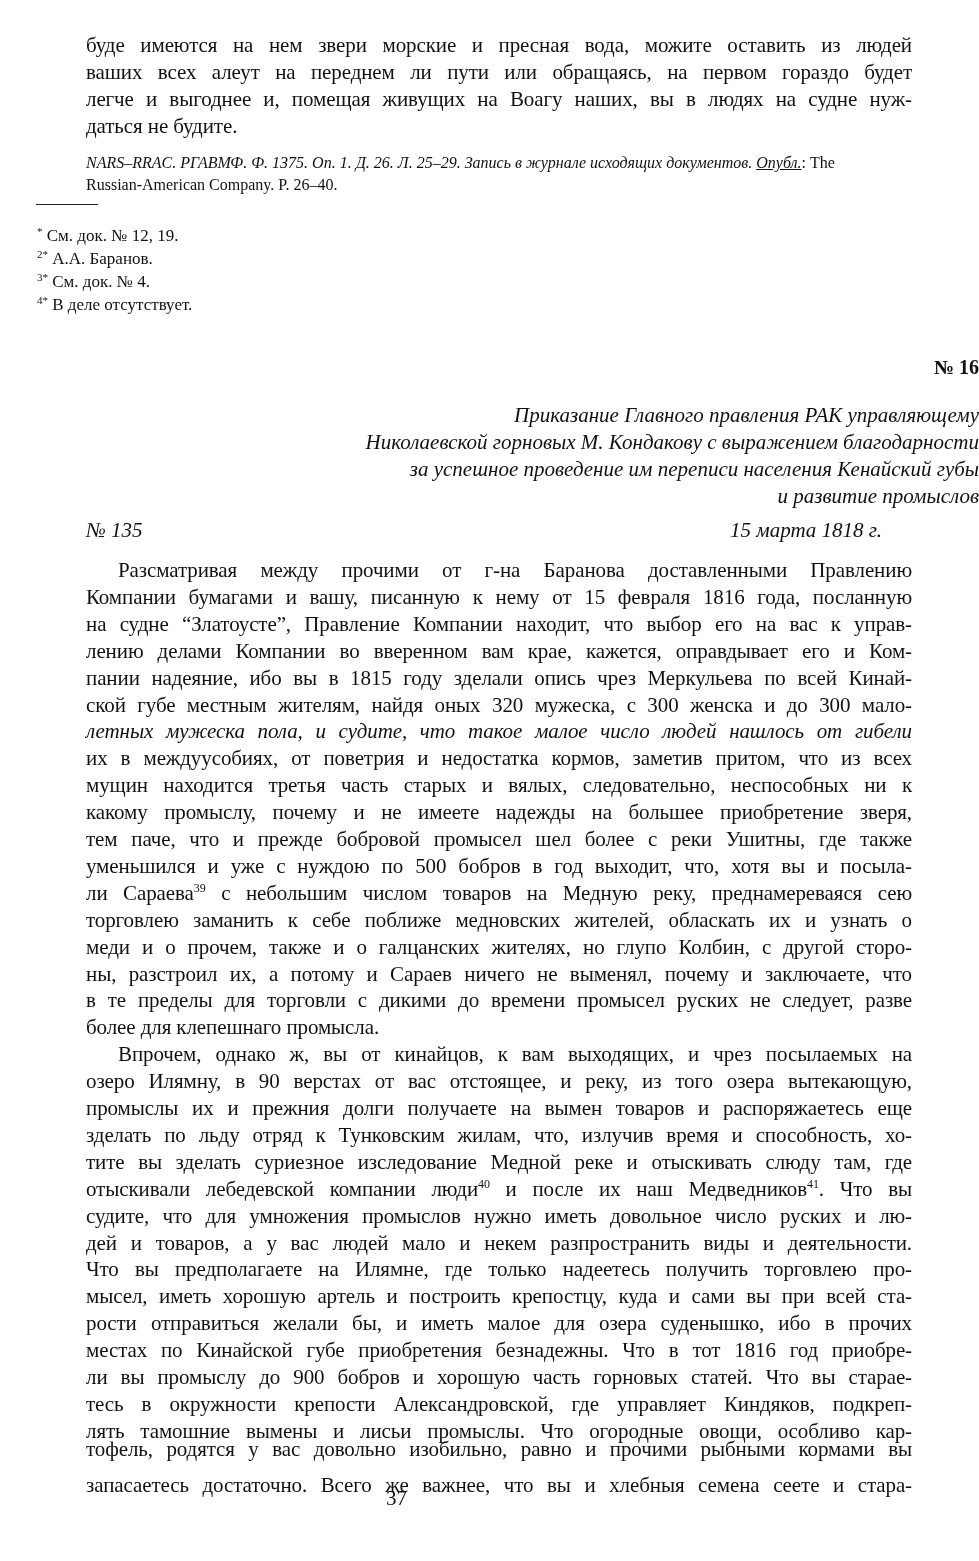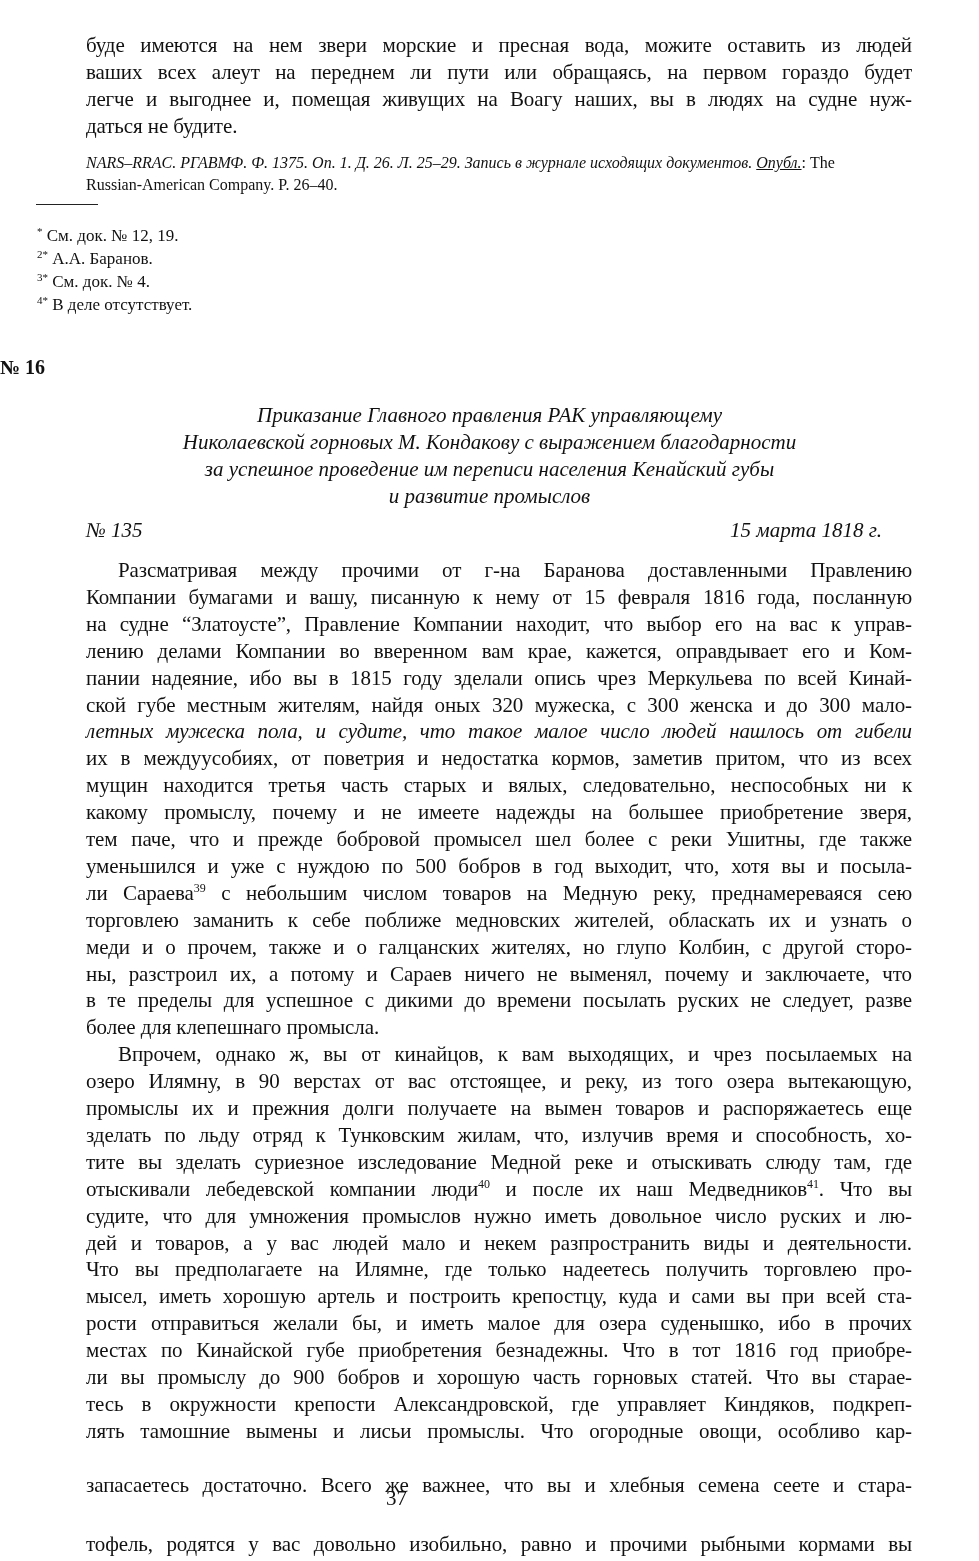--- a/index.html
+++ b/index.html
@@ -18,25 +18,25 @@
   .src {
     position: absolute; left: 86px; width: 826px; font-size: 16px; line-height: 22px;
     white-space: nowrap;
   }
   .src .it { font-style: italic; }
   .src .ul { text-decoration: underline; font-style: italic; }
   .rule { position: absolute; left: 36px; top: 204px; width: 62px; height: 1px; background: #222; }
   .fn { position: absolute; left: 37px; font-size: 17px; line-height: 22px; white-space: nowrap; }
   .fn sup { font-size: 11px; vertical-align: 6px; }
   .docnum {
-    position: absolute; top: 356px; left: 0; width: 979px; text-align: left;
+    position: absolute; top: 356px; left: 0; width: 979px; text-align: right;
     font-weight: bold; font-size: 20px;
   }
   .title {
-    position: absolute; left: 0; width: 979px; text-align: center; font-style: italic;
+    position: absolute; left: 0; width: 979px; text-align: right; font-style: italic;
     font-size: 21px; line-height: 27px; white-space: nowrap;
   }
   .meta-left { position: absolute; left: 86px; top: 518px; font-style: italic; font-size: 21px; }
   .meta-right { position: absolute; right: 97px; top: 518px; font-style: italic; font-size: 21px; }
   sup.ref { font-size: 12px; vertical-align: 8px; line-height: 0; }
   .pagenum { position: absolute; top: 1486px; left: 0; width: 793px; text-align: center; font-size: 21px; }
 </style>
 </head>
 <body>
 
@@ -80,34 +80,34 @@
     <div class="line" style="top: 718.4px; font-style: italic;">летных мужеска пола, и судите, что такое малое число людей нашлось от гибели</div>
     <div class="line" style="top: 745.3px;">их в междуусобиях, от поветрия и недостатка кормов, заметив притом, что из всех</div>
     <div class="line" style="top: 772.2px;">мущин находится третья часть старых и вялых, следовательно, неспособных ни к</div>
     <div class="line" style="top: 799.1px;">какому промыслу, почему и не имеете надежды на большее приобретение зверя,</div>
     <div class="line" style="top: 826px;">тем паче, что и прежде бобровой промысел шел более с реки Ушитны, где также</div>
     <div class="line" style="top: 852.9px;">уменьшился и уже с нуждою по 500 бобров в год выходит, что, хотя вы и посыла-</div>
     <div class="line" style="top: 879.8px;"><span>ли Сараева</span><sup class="ref">39</sup><span> с небольшим числом товаров на Медную реку, преднамереваяся сею</span></div>
     <div class="line" style="top: 906.7px;">торговлею заманить к себе поближе медновских жителей, обласкать их и узнать о</div>
     <div class="line" style="top: 933.6px;">меди и о прочем, также и о галцанских жителях, но глупо Колбин, с другой сторо-</div>
     <div class="line" style="top: 960.5px;">ны, разстроил их, а потому и Сараев ничего не выменял, почему и заключаете, что</div>
-    <div class="line" style="top: 987.4px;">в те пределы для успешное с дикими до времени посылать руских не следует, разве</div>
+    <div class="line" style="top: 987.4px;">в те пределы для торговли с дикими до времени промысел руских не следует, разве</div>
     <div class="line last" style="top: 1014.3px;">более для клепешнаго промысла.</div>
     <div class="line" style="top: 1041.2px; left: 118px; width: 794px;">Впрочем, однако ж, вы от кинайцов, к вам выходящих, и чрез посылаемых на</div>
     <div class="line" style="top: 1068.1px;">озеро Илямну, в 90 верстах от вас отстоящее, и реку, из того озера вытекающую,</div>
     <div class="line" style="top: 1095px;">промыслы их и прежния долги получаете на вымен товаров и распоряжаетесь еще</div>
     <div class="line" style="top: 1121.9px;">зделать по льду отряд к Тунковским жилам, что, излучив время и способность, хо-</div>
     <div class="line" style="top: 1148.8px;">тите вы зделать суриезное изследование Медной реке и отыскивать слюду там, где</div>
     <div class="line" style="top: 1175.7px;"><span>отыскивали лебедевской компании люди</span><sup class="ref">40</sup><span> и после их наш Медведников</span><sup class="ref">41</sup><span>. Что вы</span></div>
     <div class="line" style="top: 1202.6px;">судите, что для умножения промыслов нужно иметь довольное число руских и лю-</div>
     <div class="line" style="top: 1229.5px;">дей и товаров, а у вас людей мало и некем разпространить виды и деятельности.</div>
     <div class="line" style="top: 1256.4px;">Что вы предполагаете на Илямне, где только надеетесь получить торговлею про-</div>
     <div class="line" style="top: 1283.3px;">мысел, иметь хорошую артель и построить крепостцу, куда и сами вы при всей ста-</div>
     <div class="line" style="top: 1310.2px;">рости отправиться желали бы, и иметь малое для озера суденышко, ибо в прочих</div>
     <div class="line" style="top: 1337.1px;">местах по Кинайской губе приобретения безнадежны. Что в тот 1816 год приобре-</div>
     <div class="line" style="top: 1364px;">ли вы промыслу до 900 бобров и хорошую часть горновых статей. Что вы старае-</div>
     <div class="line" style="top: 1390.9px;">тесь в окружности крепости Александровской, где управляет Киндяков, подкреп-</div>
     <div class="line" style="top: 1417.8px;">лять тамошние вымены и лисьи промыслы. Что огородные овощи, особливо кар-</div>
-    <div class="line" style="top: 1531px;">тофель, родятся у вас довольно изобильно, равно и прочими рыбными кормами вы</div>
+    <div class="line" style="top: 1436px;">тофель, родятся у вас довольно изобильно, равно и прочими рыбными кормами вы</div>
     <div class="line" style="top: 1471.6px;">запасаетесь достаточно. Всего же важнее, что вы и хлебныя семена сеете и стара-</div>
   </div>
 
 <div class="pagenum">37</div>
 
 </body></html>

